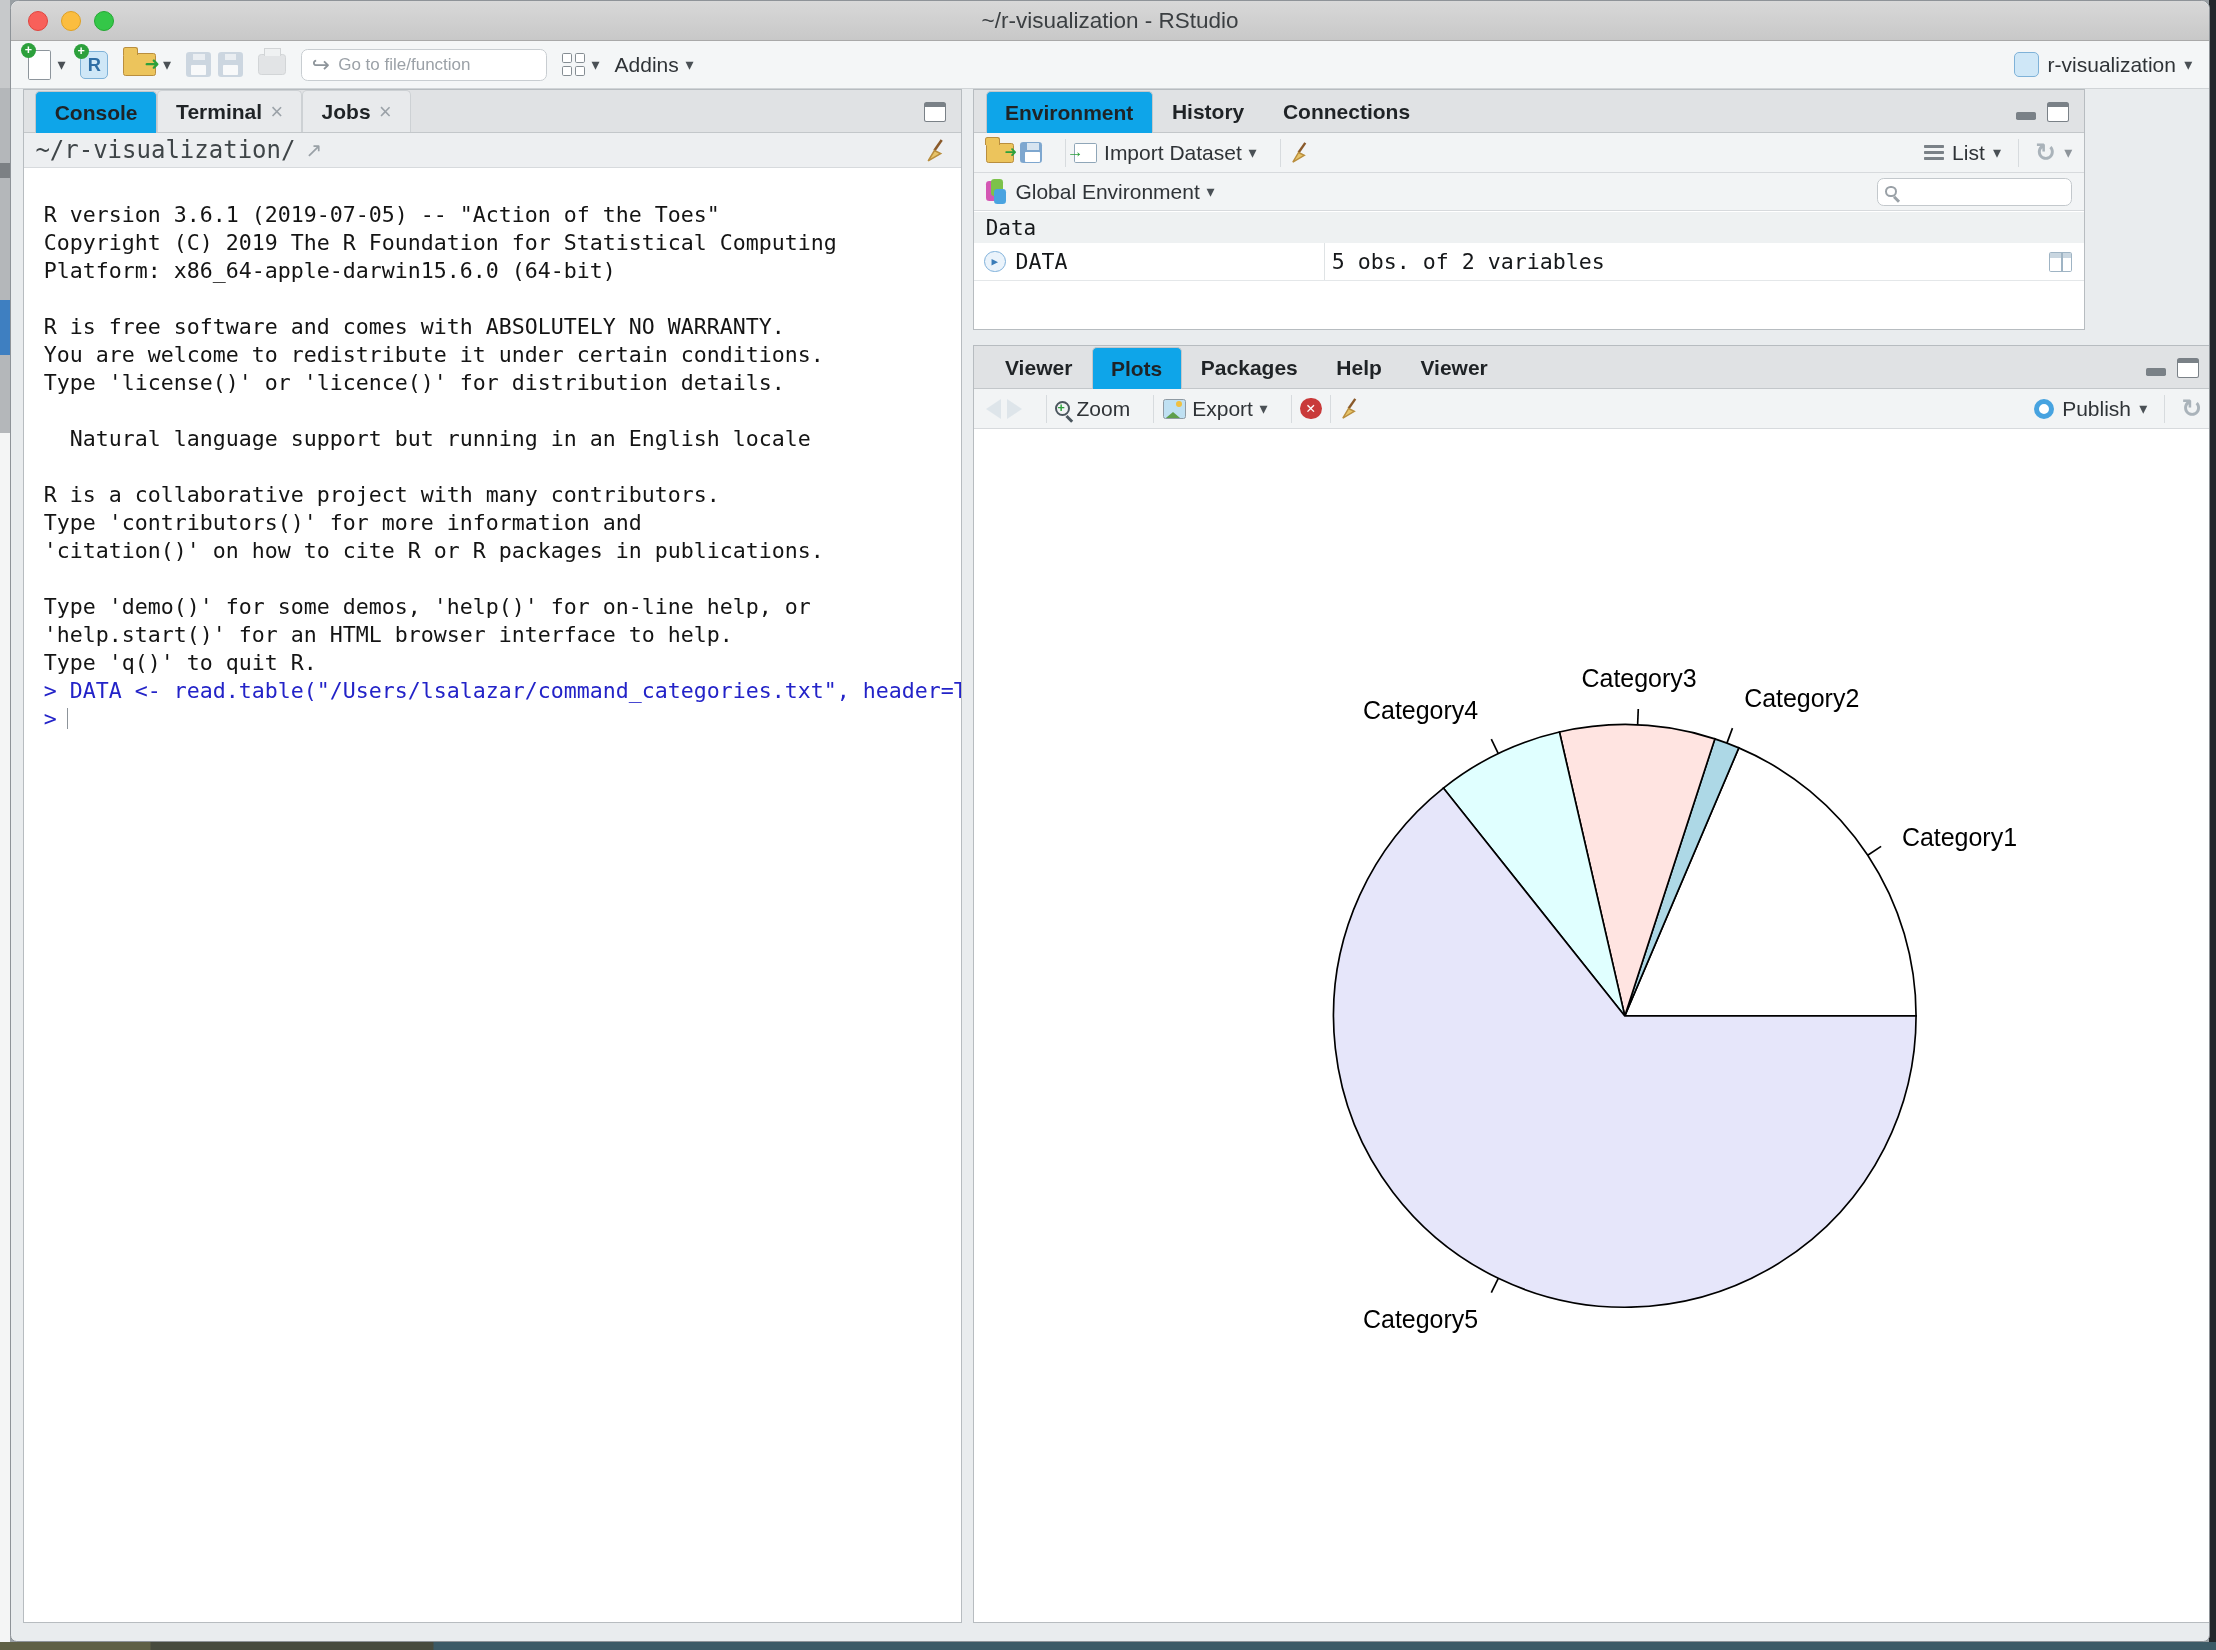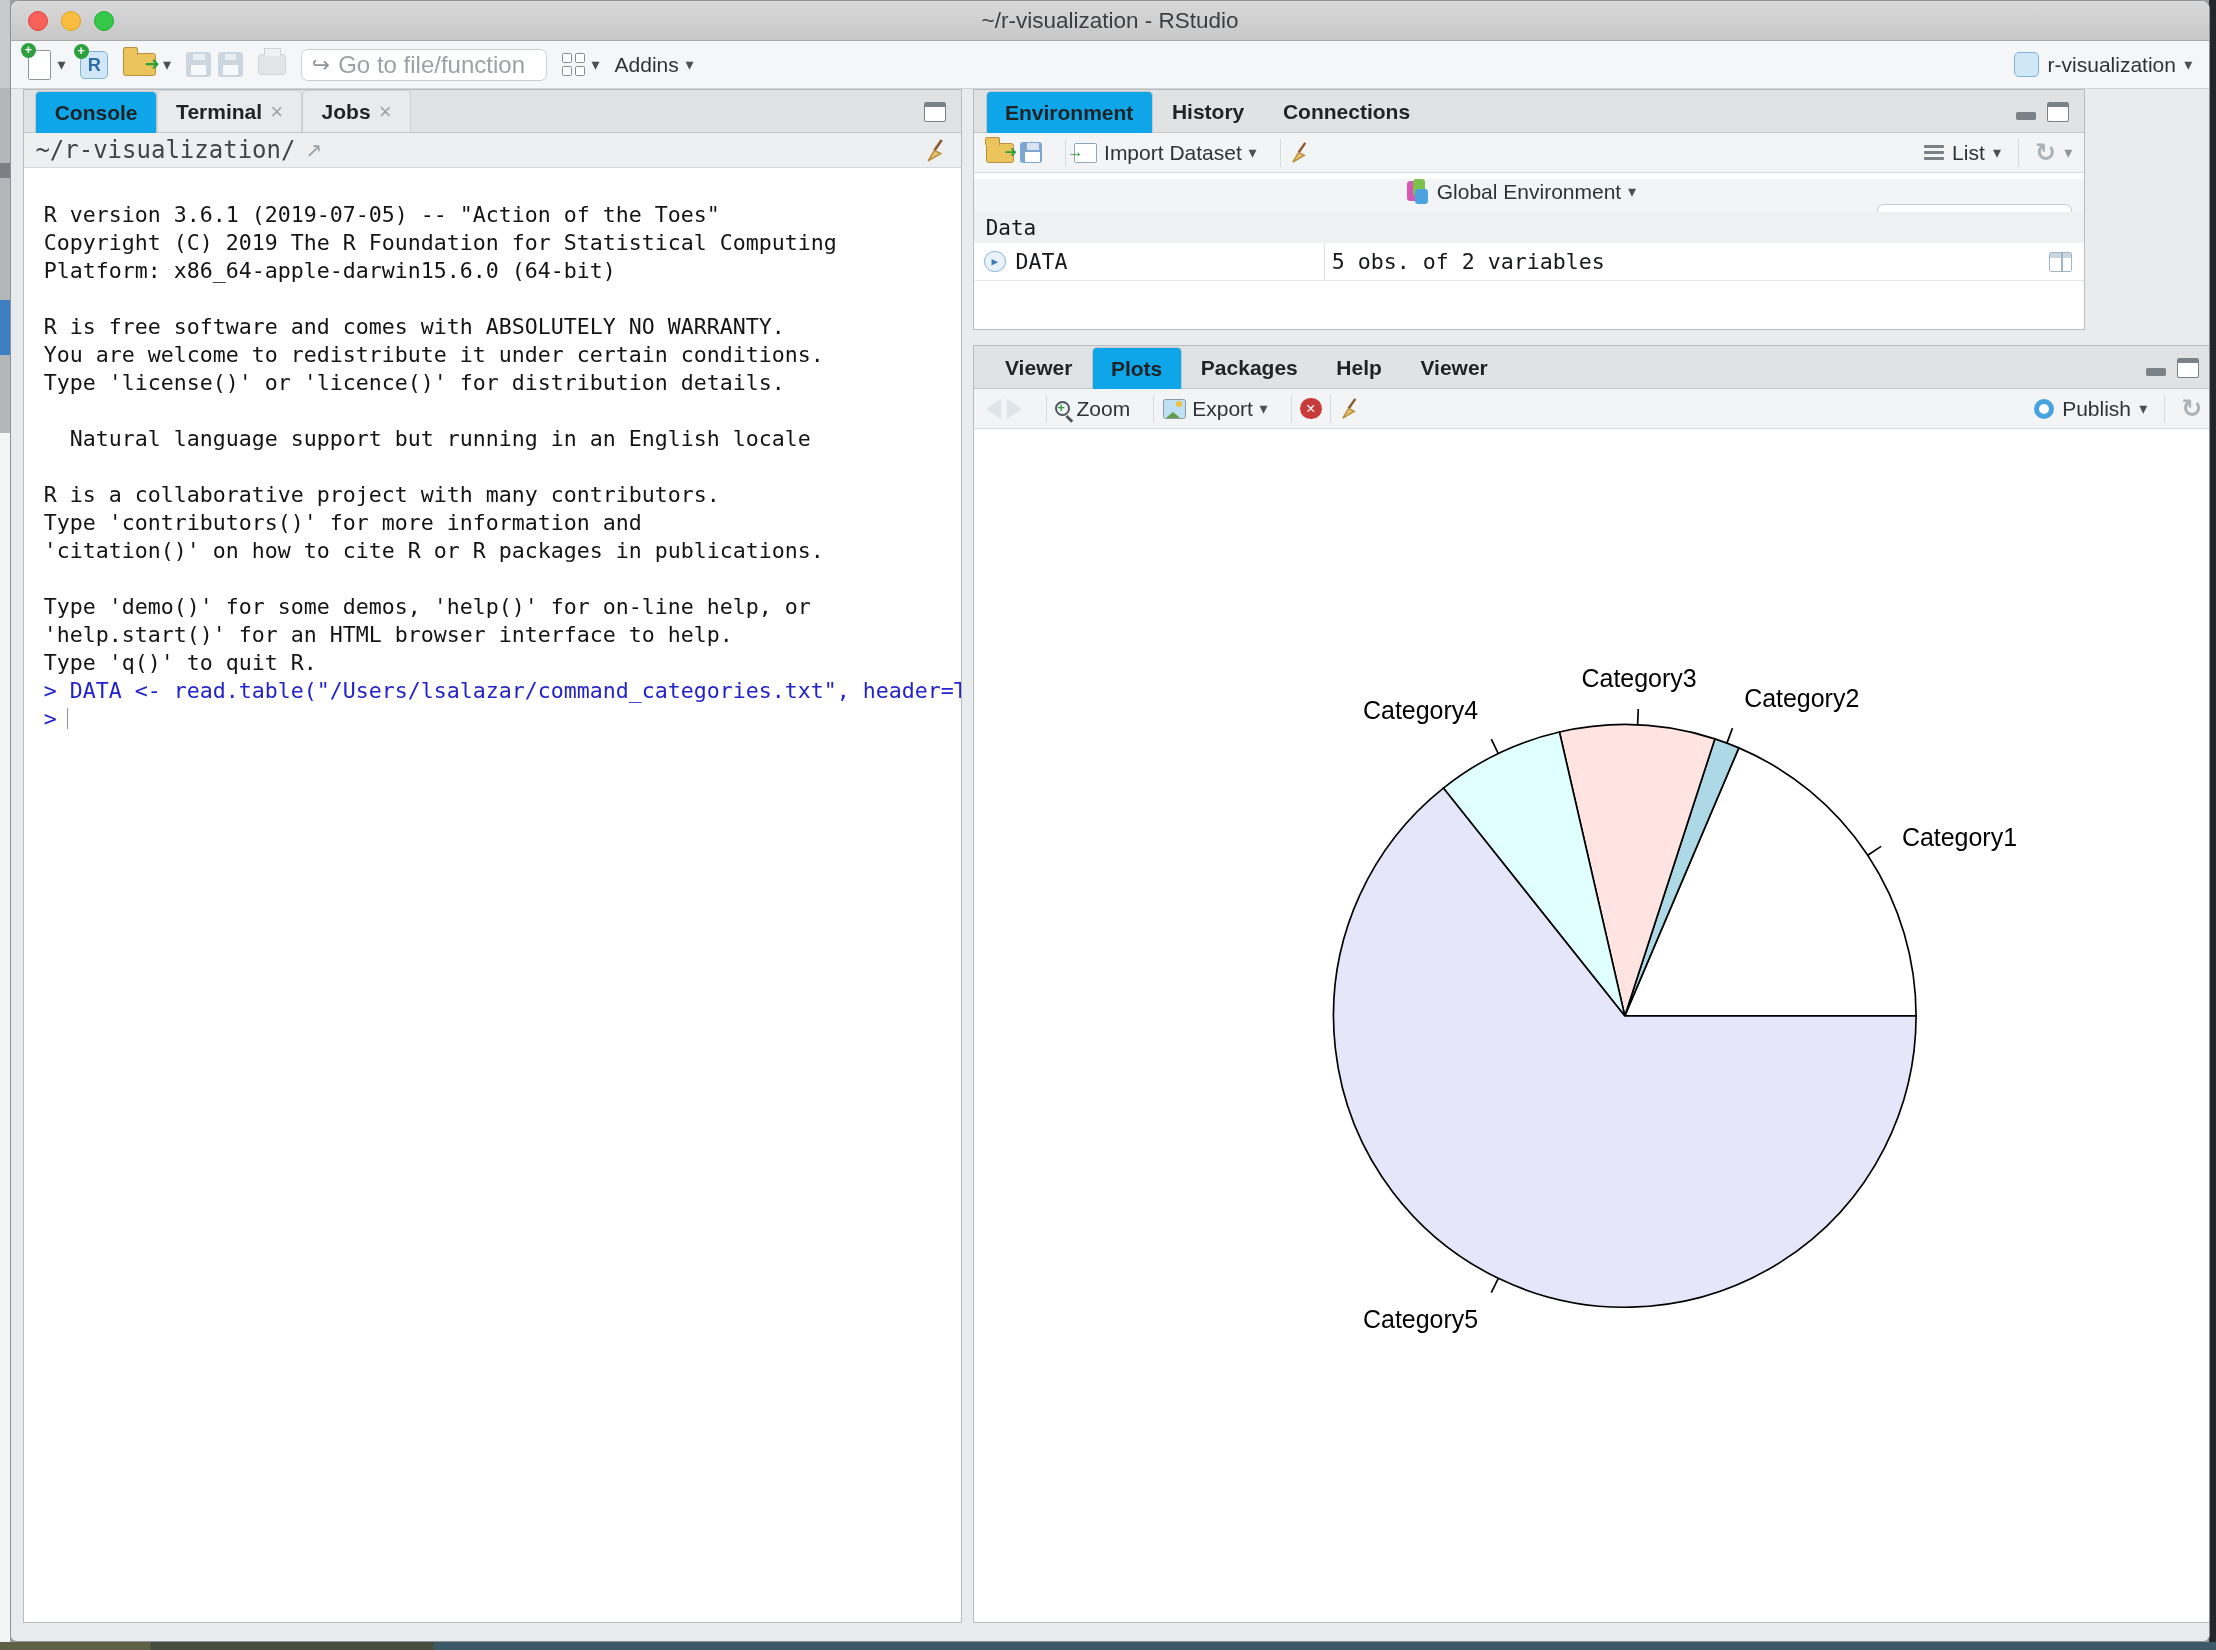--- a/index.html
+++ b/index.html
@@ -54,21 +54,21 @@
   .folder-arrow { position:absolute; right:-3.3px; top:1.7px; color:#2ca03c; font-size:18.3px; font-weight:bold; line-height:1; }
   .icon-save { width:25px; height:25px; background:#7ea7cf; border-radius:3.3px; position:relative; }
   .icon-save::after { content:""; position:absolute; left:5px; bottom:1.7px; width:15px; height:10px; background:#fff; border-radius:0.8px; }
   .icon-save::before { content:""; position:absolute; left:6.7px; top:1.7px; width:11.7px; height:6.7px; background:#d7e4f0; }
   .icon-print { width:28px; height:21.6px; background:#c4c9cd; border:1.7px solid #9aa1a7; border-radius:3.3px; position:relative; }
   .icon-print::before { content:""; position:absolute; left:5px; top:-6.7px; width:15px; height:6.7px; background:#e8ebed; border:1.7px solid #9aa1a7; border-bottom:none; }
   .icon-grid { width:23px; height:23px; display:grid; grid-template-columns:1fr 1fr; grid-template-rows:1fr 1fr; gap:2.5px; }
   .icon-grid span { background:#fff; border:1.7px solid #858d93; border-radius:1.7px; }
   .go-box { display:flex; align-items:center; gap:8.3px; width:246px; height:32px; background:#fff;
     border:0.8px solid #c8cdd1; border-radius:6.7px; padding:0 10px; }
-  .go-box input { border:none; outline:none; font-size:24px; color:#5b6167; width:100%; background:transparent; font-family:inherit; }
+  .go-box input { border:none; outline:none; font-size:17px; color:#5b6167; width:100%; background:transparent; font-family:inherit; }
   .go-box input::placeholder { color:#9ba1a7; }
   .go-arrow { color:#8d949a; font-size:21.6px; }
   .tb-label { font-size:21px; color:#2f3337; }
 
   
   .panel { position:absolute; background:#fff; border:0.8px solid #b7bcc0; }
   .tabstrip { position:absolute; left:0; top:0; width:100%; height:43px; background:#e0e2e4;
     border-bottom:0.8px solid #c3c7ca; display:flex; align-items:flex-end; padding-left:11.7px; }
   .tab { height:42px; line-height:41px; padding:0 18.3px; font-size:21px; font-weight:bold; color:#1f2326;
     border:0.8px solid transparent; border-bottom:none; border-radius:5px 5px 0 0; display:flex; align-items:center; gap:8.3px; }
@@ -322,21 +322,21 @@
             <i></i>
             <i></i>
           </span>
         <span class="mini-label">List</span>
         <span class="caret">▾</span>
         <div class="vr"></div>
         <span class="refresh">↻</span>
         <span class="caret lt">▾</span>
       </div>
     </div>
-    <div class="subbar env-scope" style="top:89px;height:38px;flex-direction:column;">
+    <div class="subbar env-scope" style="top:83px;height:38px;">
       <div class="tb-group">
         <span class="genv-icon">
             <i class="p1"></i>
             <i class="p2"></i>
             <i class="p3"></i>
           </span>
         <span class="mini-label">Global Environment</span>
         <span class="caret">▾</span>
       </div>
       <div class="right-side">

